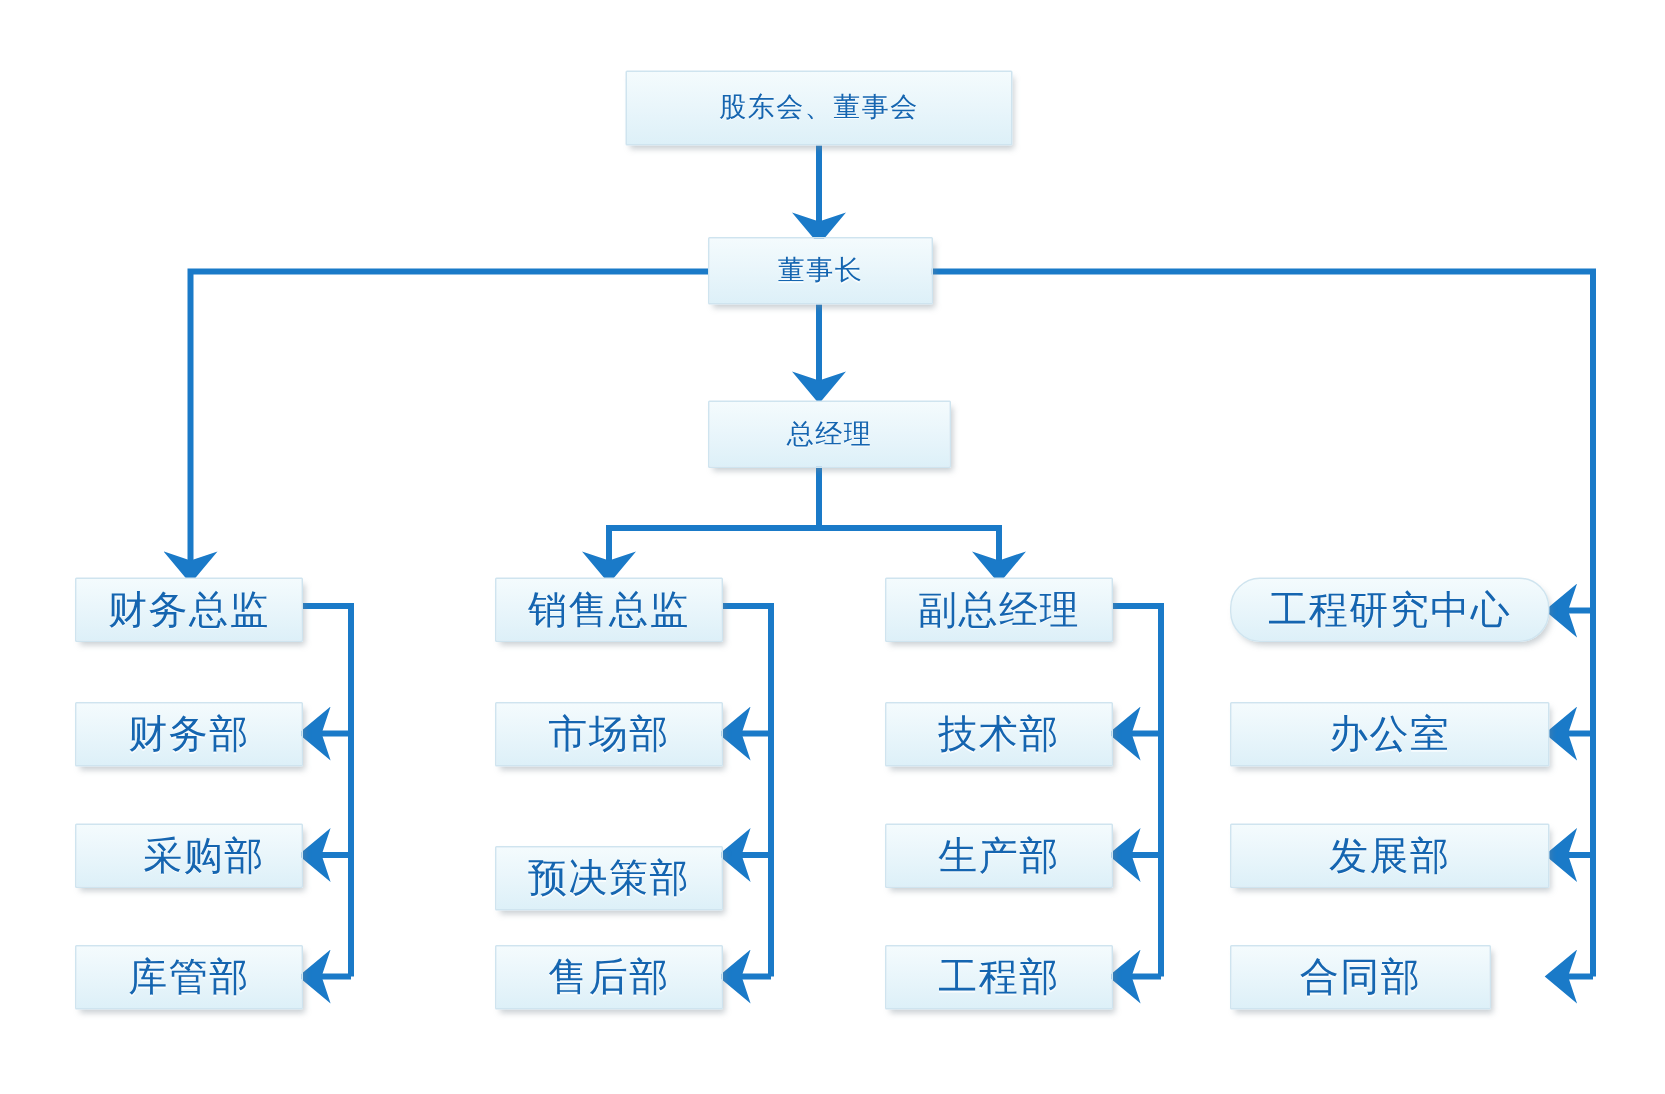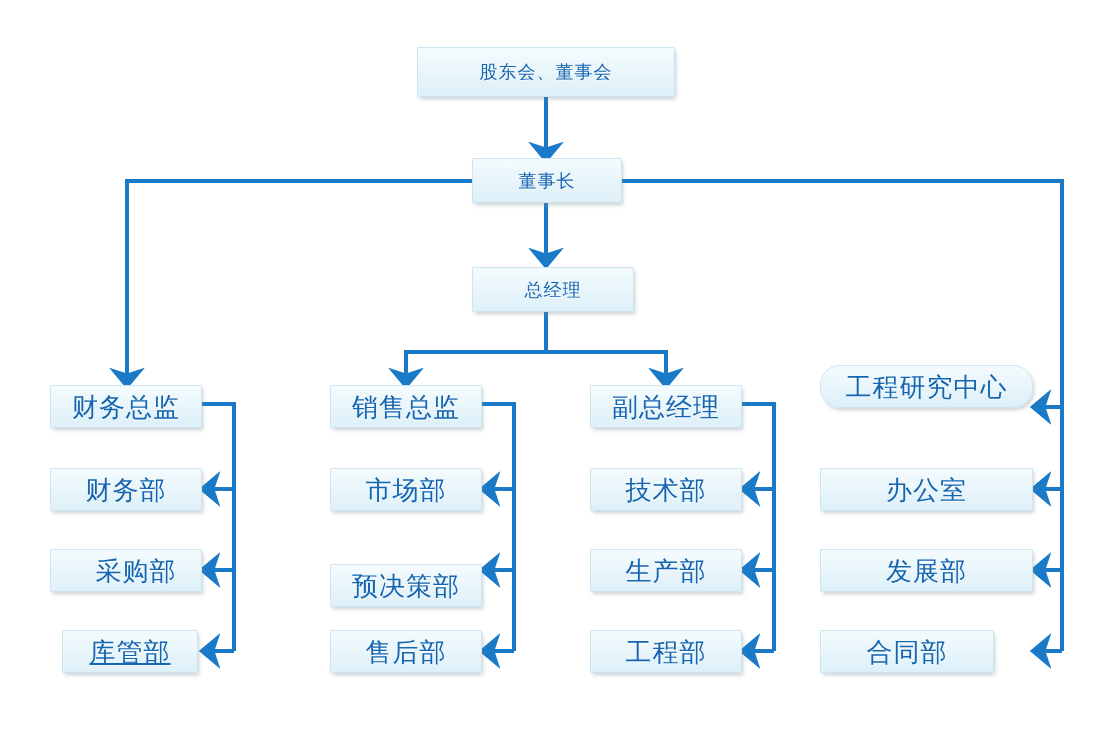--- a/index.html
+++ b/index.html
@@ -94,30 +94,30 @@
 
   <div class="node big" style="left:417px;top:47px;width:258px;height:50px;">股东会、董事会</div>
 
   <div class="node big" style="left:472px;top:158px;width:150px;height:45px;">董事长</div>
 
   <div class="node big" style="left:472px;top:267px;width:162px;height:45px;">总经理</div>
 
   <div class="node" style="left:50px;top:385px;width:152px;height:43px;">财务总监</div>
   <div class="node" style="left:330px;top:385px;width:152px;height:43px;">销售总监</div>
   <div class="node" style="left:590px;top:385px;width:152px;height:43px;">副总经理</div>
-  <div class="node" style="left:820px;top:365px;width:213px;height:43px;border-radius:20px;">工程研究中心</div>
+  <div class="node" style="left:820px;top:385px;width:213px;height:43px;border-radius:20px;">工程研究中心</div>
 
   <div class="node" style="left:50px;top:468px;width:152px;height:43px;">财务部</div>
   <div class="node" style="left:330px;top:468px;width:152px;height:43px;">市场部</div>
   <div class="node" style="left:590px;top:468px;width:152px;height:43px;">技术部</div>
   <div class="node" style="left:820px;top:468px;width:213px;height:43px;">办公室</div>
 
   <div class="node" style="left:50px;top:549px;width:152px;height:43px;padding-left:20px;">采购部</div>
   <div class="node" style="left:330px;top:549px;width:152px;height:43px;margin-top:15px;">预决策部</div>
   <div class="node" style="left:590px;top:549px;width:152px;height:43px;">生产部</div>
   <div class="node" style="left:820px;top:549px;width:213px;height:43px;">发展部</div>
 
-  <div class="node" style="left:62px;top:630px;width:136px;height:43px;text-decoration:underline;">库管部</div>
+  <div class="node" style="left:50px;top:630px;width:152px;height:43px;">库管部</div>
   <div class="node" style="left:330px;top:630px;width:152px;height:43px;">售后部</div>
   <div class="node" style="left:590px;top:630px;width:152px;height:43px;">工程部</div>
   <div class="node" style="left:820px;top:630px;width:174px;height:43px;">合同部</div>
 
 </div>
 
 </body></html>

